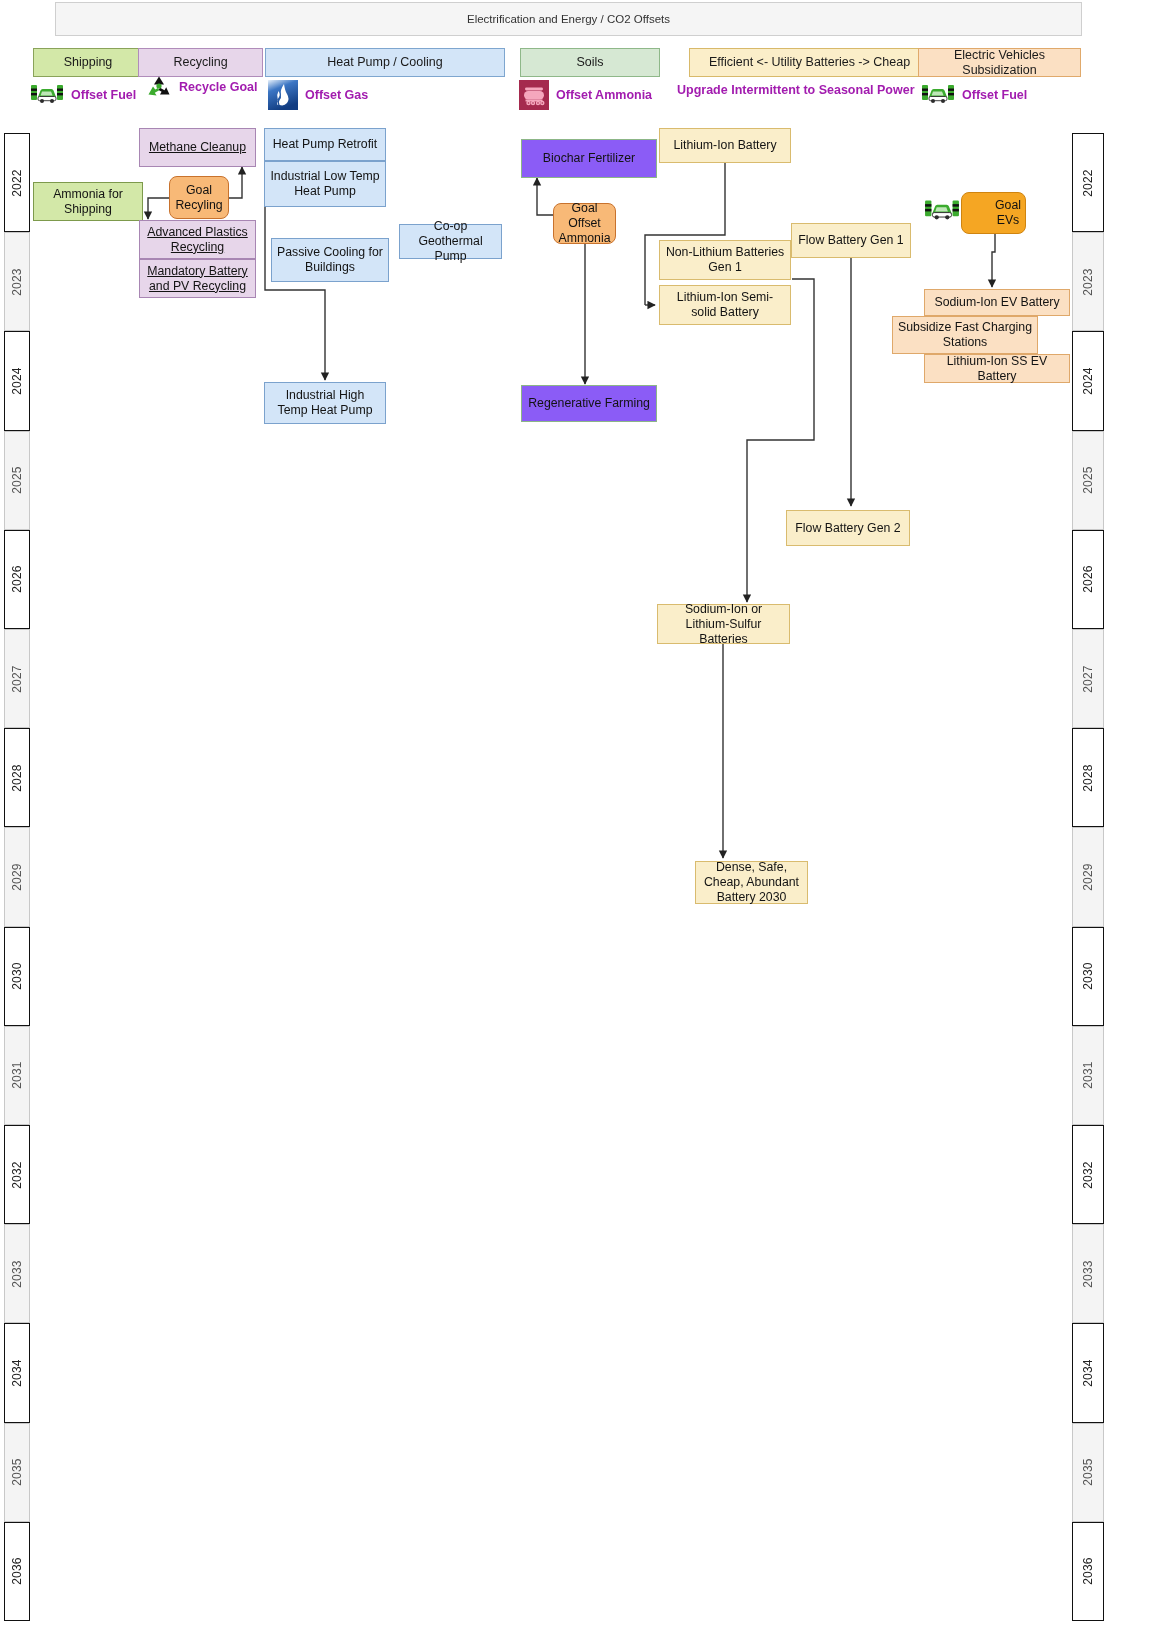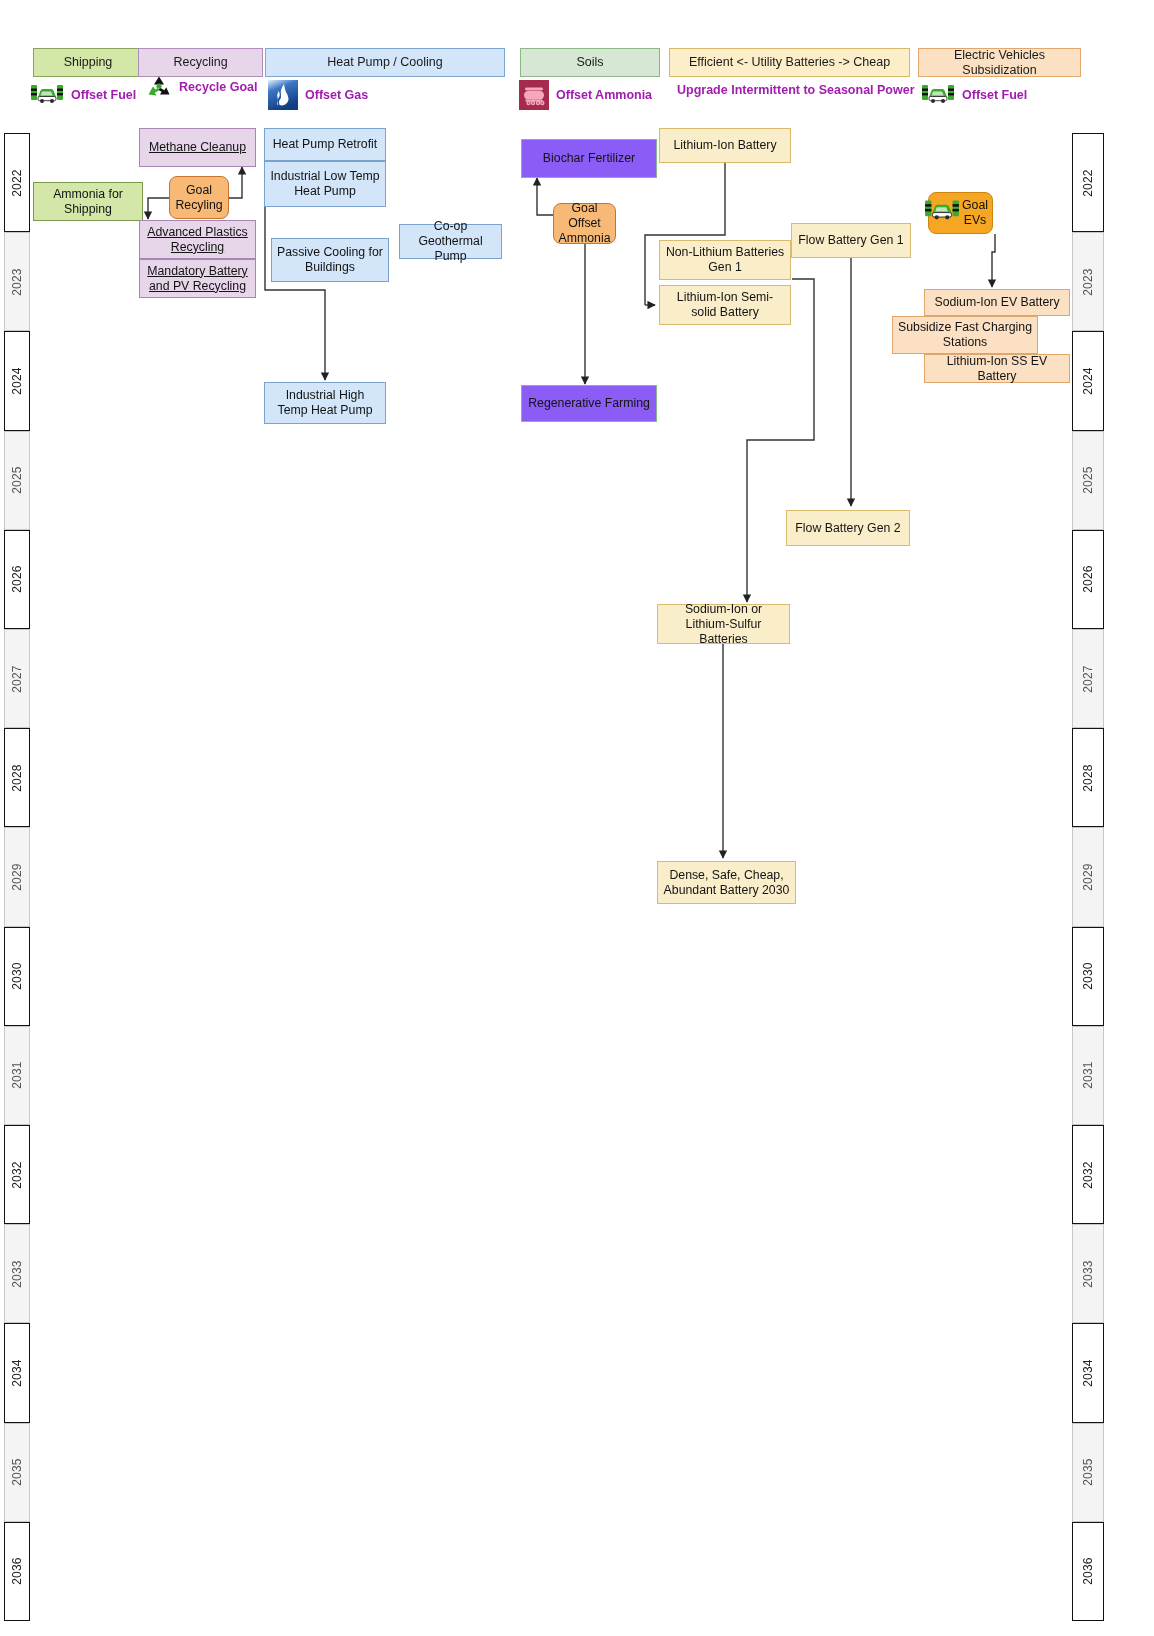--- a/index.html
+++ b/index.html
@@ -34,21 +34,21 @@
   
   .lane-head{
     position:absolute;box-sizing:border-box;border:1px solid;
     display:flex;align-items:center;justify-content:center;
     font-size:12.5px;color:#1a1a1a;text-align:center;line-height:1.15;
   }
   .lh-green{background:#d3e8a8;border-color:#8aa35a;}
   .lh-purple{background:#e7d6ea;border-color:#b08cba;}
   .lh-blue{background:#d3e5f8;border-color:#7ea6cf;}
   .lh-softgreen{background:#d6e8d3;border-color:#8fb889;}
-  .lh-yellow{background:#fbeec9;border-color:#d8b96a;}
+  .lh-yellow{background:#fbeec9;border-color:#d8b96a;margin-left:20px;}
   .lh-peach{background:#fbe0c3;border-color:#e0a96b;}
 
   
   .goalcap{
     position:absolute;display:flex;align-items:center;gap:7px;
     font-size:12.5px;font-weight:bold;color:#a21caf;white-space:nowrap;
   }
   .goalcap .cap-txt{line-height:1;}
 
   
@@ -77,20 +77,23 @@
 
   
   .icn{display:inline-block;position:relative;}
   .icn svg{display:block;}
 </style>
 </head>
 <body>
 
 <div id="stage">
 
+  <div class="titlebar">
+    <span>Electrification and Energy / CO2 Offsets</span>
+  </div>
 
   <div id="timeline-left">
       <div class="tl-cell white" style="left: 4px; top: 133px; width: 26px; height: 99.2px;">
         <span class="tl-label">2022</span>
       </div>
       <div class="tl-cell grey" style="left: 4px; top: 232.2px; width: 26px; height: 99.2px;">
         <span class="tl-label">2023</span>
       </div>
       <div class="tl-cell white" style="left: 4px; top: 331.4px; width: 26px; height: 99.2px;">
         <span class="tl-label">2024</span>
@@ -396,25 +399,25 @@
     </div>
 
   <div class="node n-yellow" style="left:786px;top:510px;width:124px;height:36px;">
     <span>Flow Battery Gen 2</span>
     </div>
 
   <div class="node n-yellow" style="left:657px;top:604px;width:133px;height:40px;">
     <span>Sodium-Ion or Lithium-Sulfur Batteries</span>
     </div>
 
-  <div class="node n-yellow" style="left:657px;top:861px;width:139px;height:43px;">
+  <div class="node n-yellow" style="left:695px;top:861px;width:113px;height:43px;">
     <span>Dense, Safe, Cheap, Abundant Battery 2030</span>
     </div>
 
-  <div class="node n-goal-orange" style="left:928px;top:192px;width:65px;height:42px;padding-left:34px;">
+  <div class="node n-goal-orange" style="left:961px;top:192px;width:65px;height:42px;padding-left:34px;">
     <span>Goal EVs</span>
     </div>
 
   <div class="node n-peach" style="left:924px;top:289px;width:146px;height:27px;">
     <span>Sodium-Ion EV Battery</span>
     </div>
 
   <div class="node n-peach" style="left:892px;top:316px;width:146px;height:38px;">
     <span>Subsidize Fast Charging Stations</span>
     </div>

